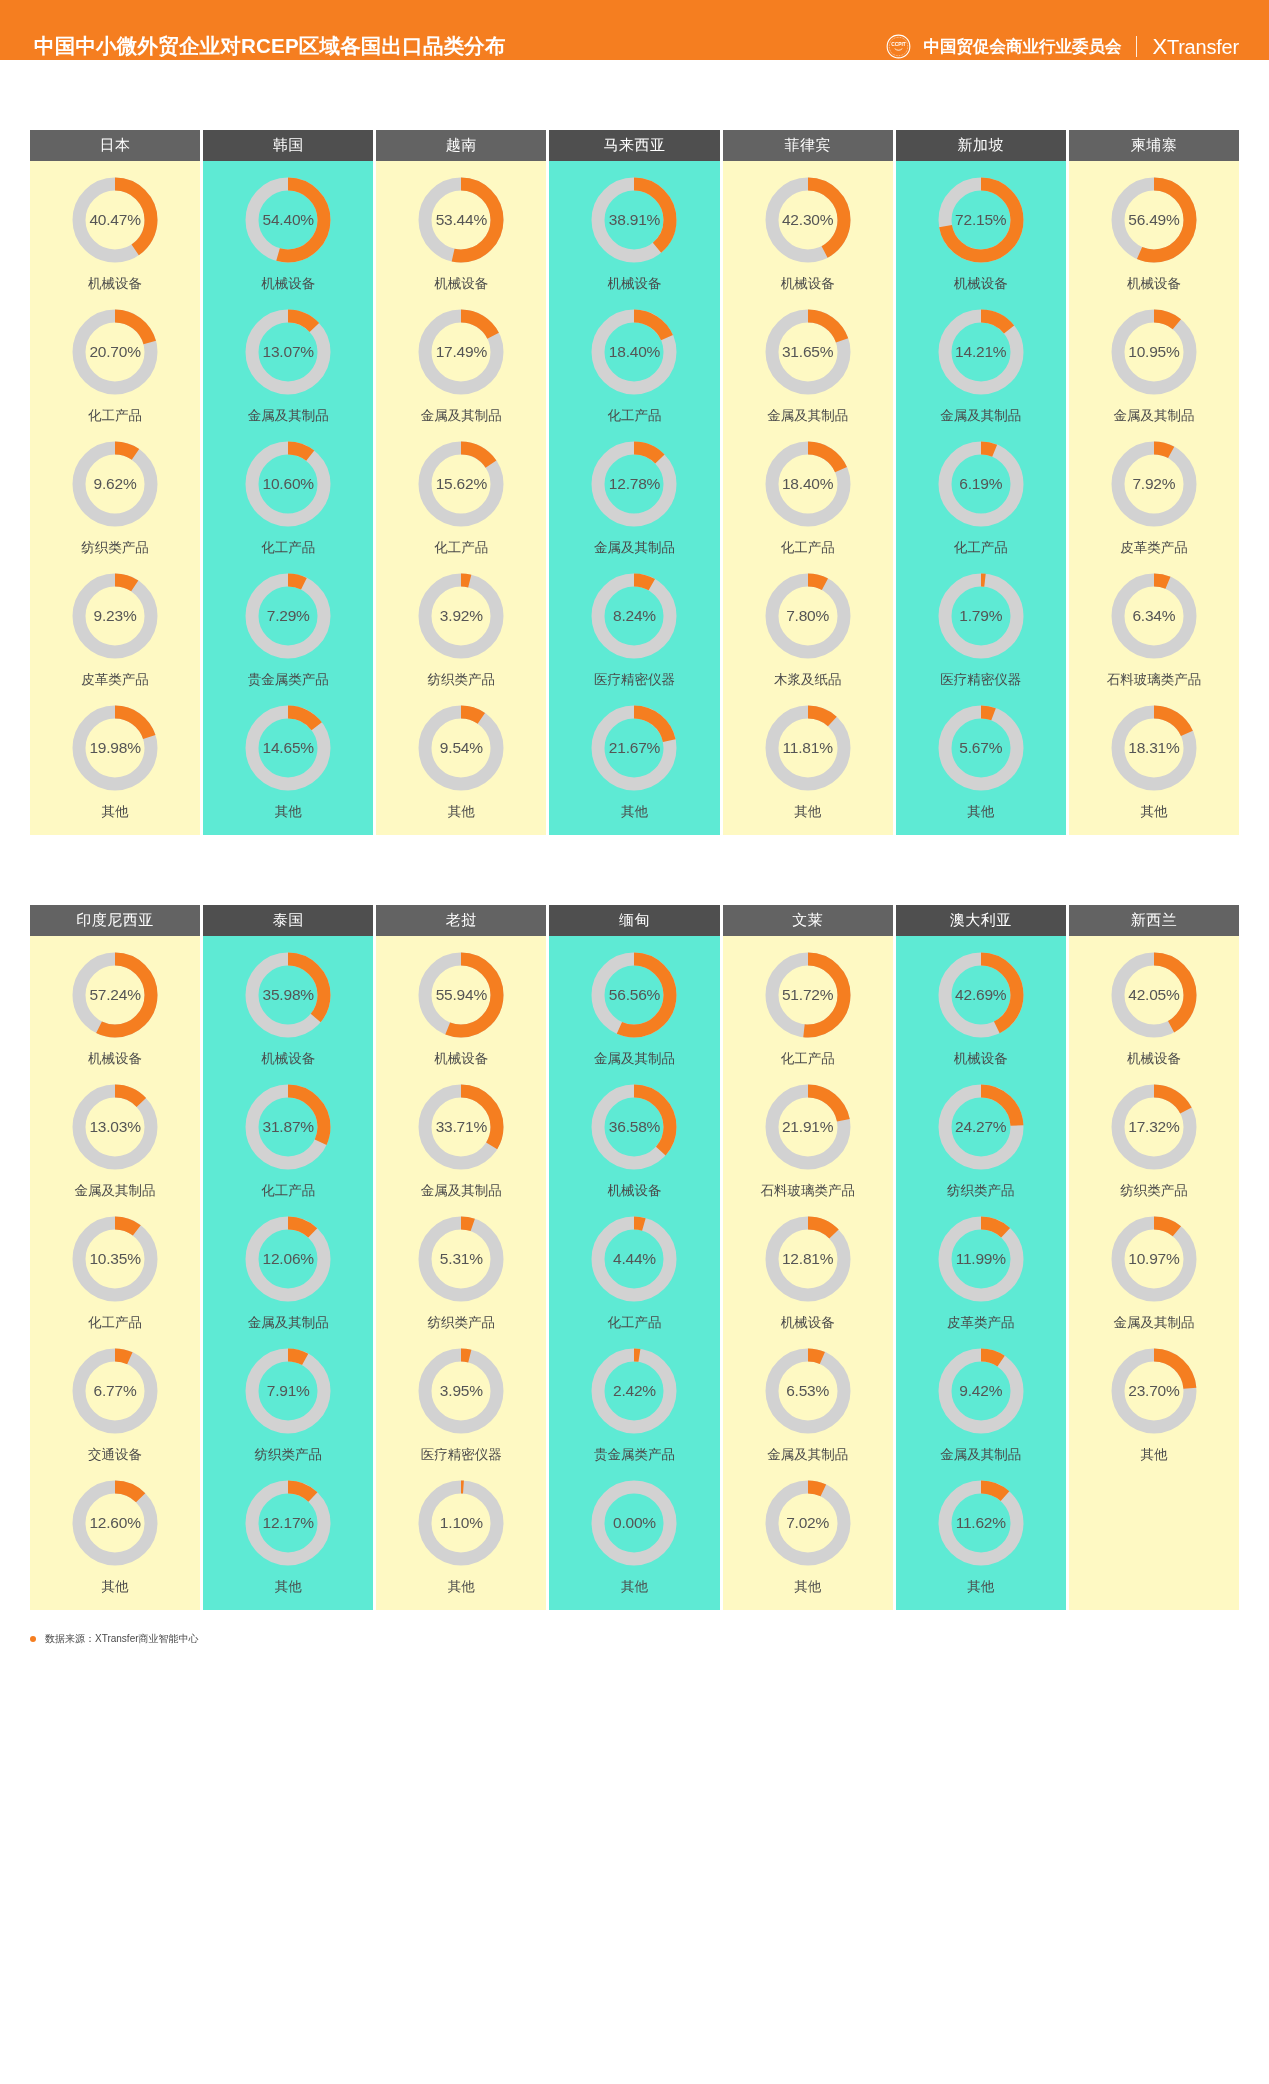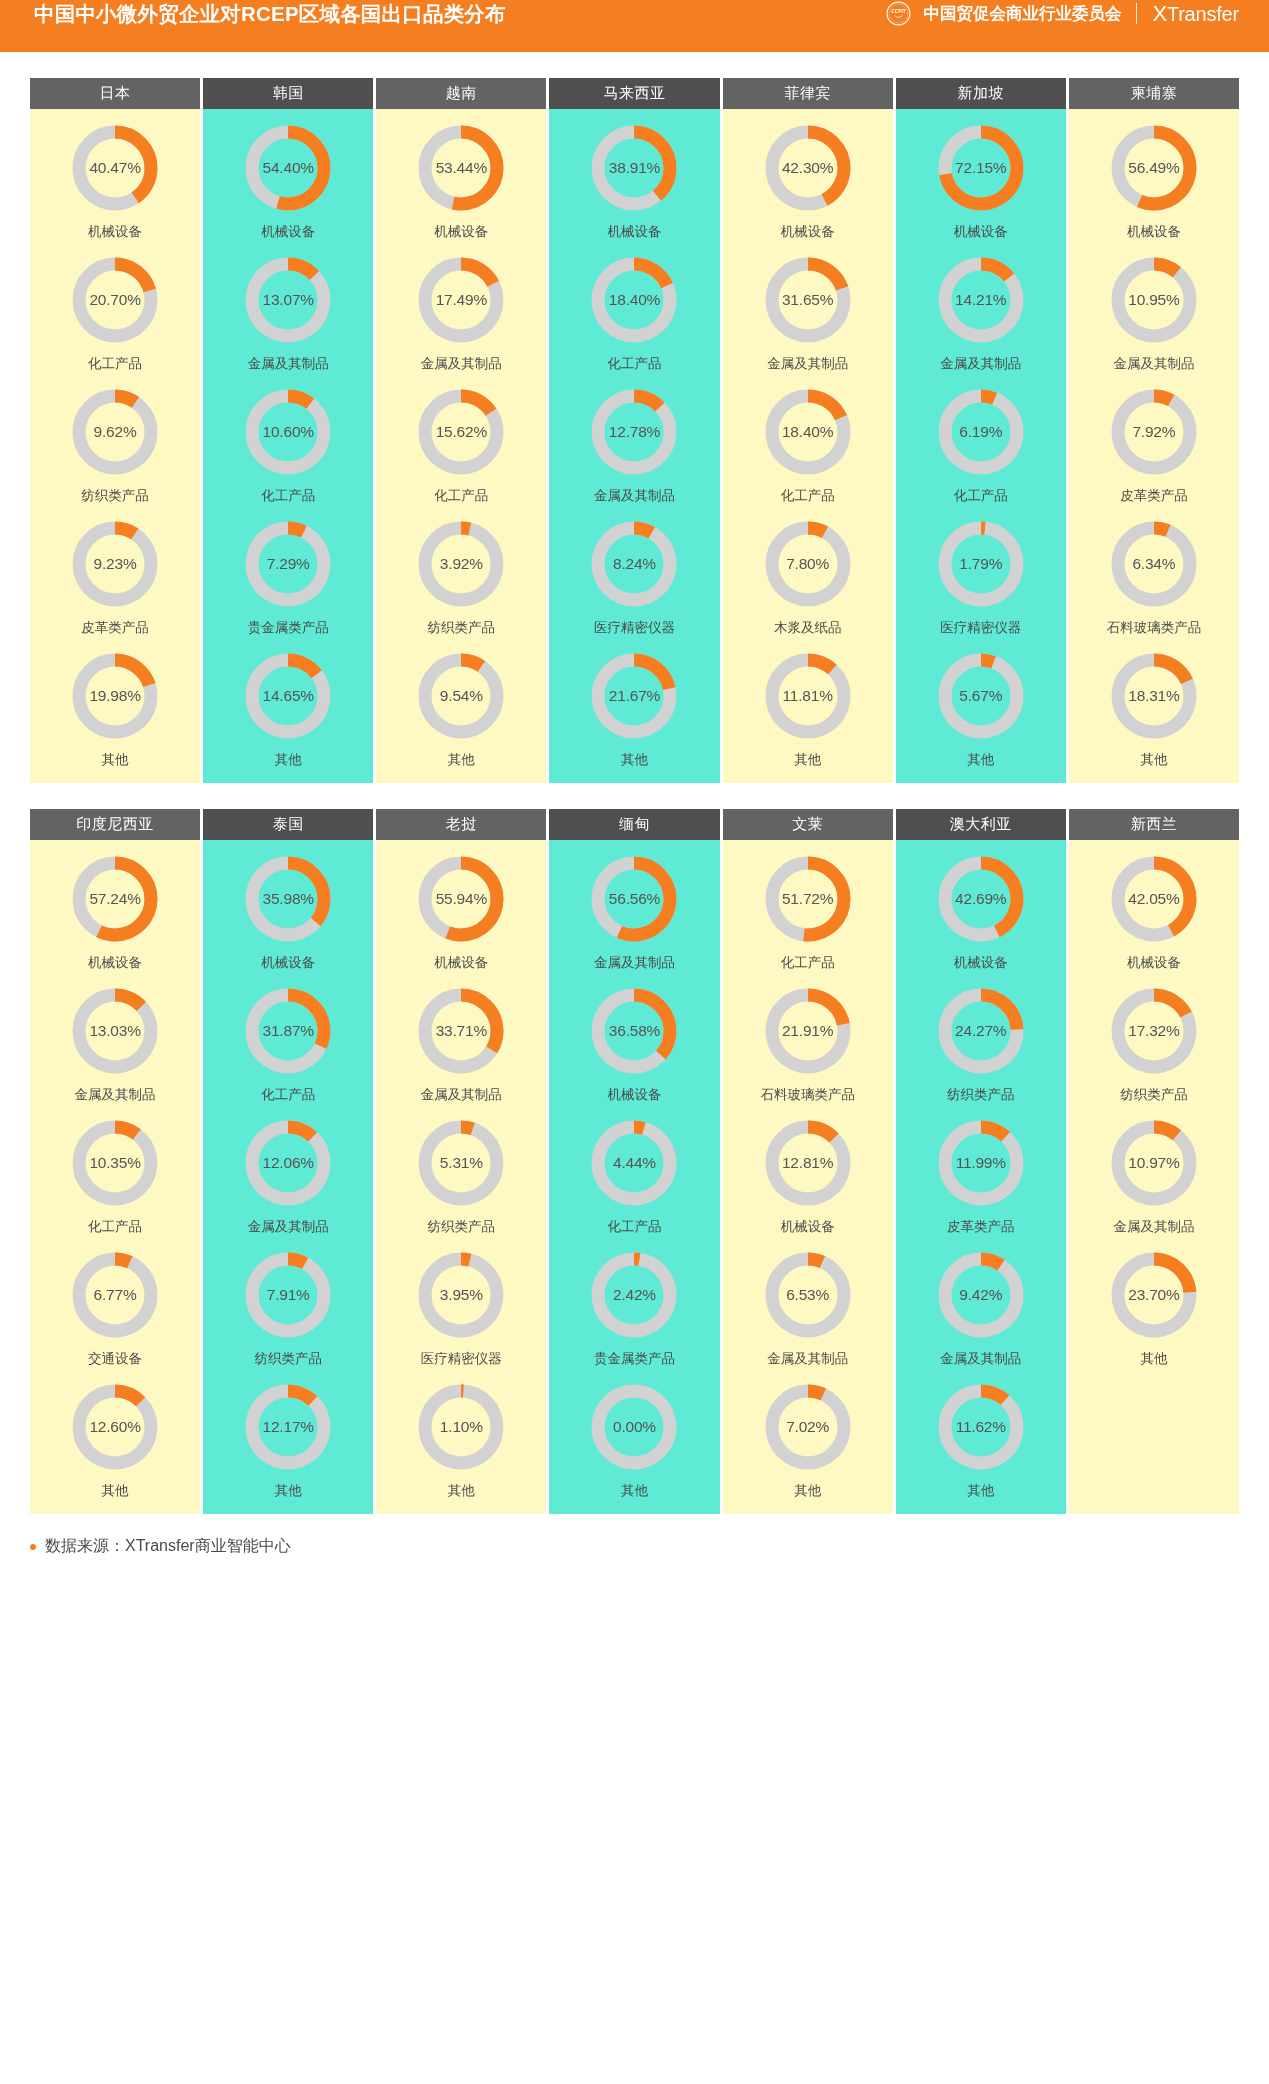--- a/index.html
+++ b/index.html
@@ -5,24 +5,24 @@
   * { box-sizing: border-box; margin: 0; padding: 0; }
   html, body {
     width: 1269px;
     background: #ffffff;
     font-family: "Liberation Sans", "DejaVu Sans", sans-serif;
   }
   body { width: 1269px; height: 2084px; overflow: hidden; position: relative; }
 
   
   .header {
-    height: 52px;
+    height: 60px;
     background: #F57E20;
     display: flex;
-    align-items: flex-start;
+    align-items: flex-end;
     justify-content: space-between;
     padding: 0 30px 0 34px;
   }
   .header-title {
     color: #ffffff;
     font-size: 20.5px;
     font-weight: bold;
     letter-spacing: .2px;
     white-space: nowrap;
   }
@@ -57,20 +57,21 @@
   .board { padding: 0 30px; }
   .table-block { margin-top: 26px; }
   .grid {
     display: grid;
     grid-template-columns: repeat(7, 1fr);
     column-gap: 3px;
   }
   .col {
     display: flex;
     flex-direction: column;
+    margin-top: 44px;
   }
   .col-head {
     height: 31px;
     display: flex;
     align-items: center;
     justify-content: center;
     color: #ffffff;
     font-size: 15px;
     letter-spacing: .5px;
   }
@@ -117,21 +118,21 @@
     display: flex;
     align-items: center;
     gap: 9px;
   }
   .footer-dot {
     width: 6px; height: 6px; border-radius: 50%;
     background: #F57E20;
     flex: 0 0 auto;
   }
   .footer-text {
-    font-size: 16px;
+    font-size: 10px;
     color: #4a4a4a;
   }
 </style>
 </head>
 <body>
 
 <div class="header">
   <div class="header-title">中国中小微外贸企业对RCEP区域各国出口品类分布</div>
   <div class="header-right">
     <svg class="ccpit-logo" viewBox="0 0 100 100">

